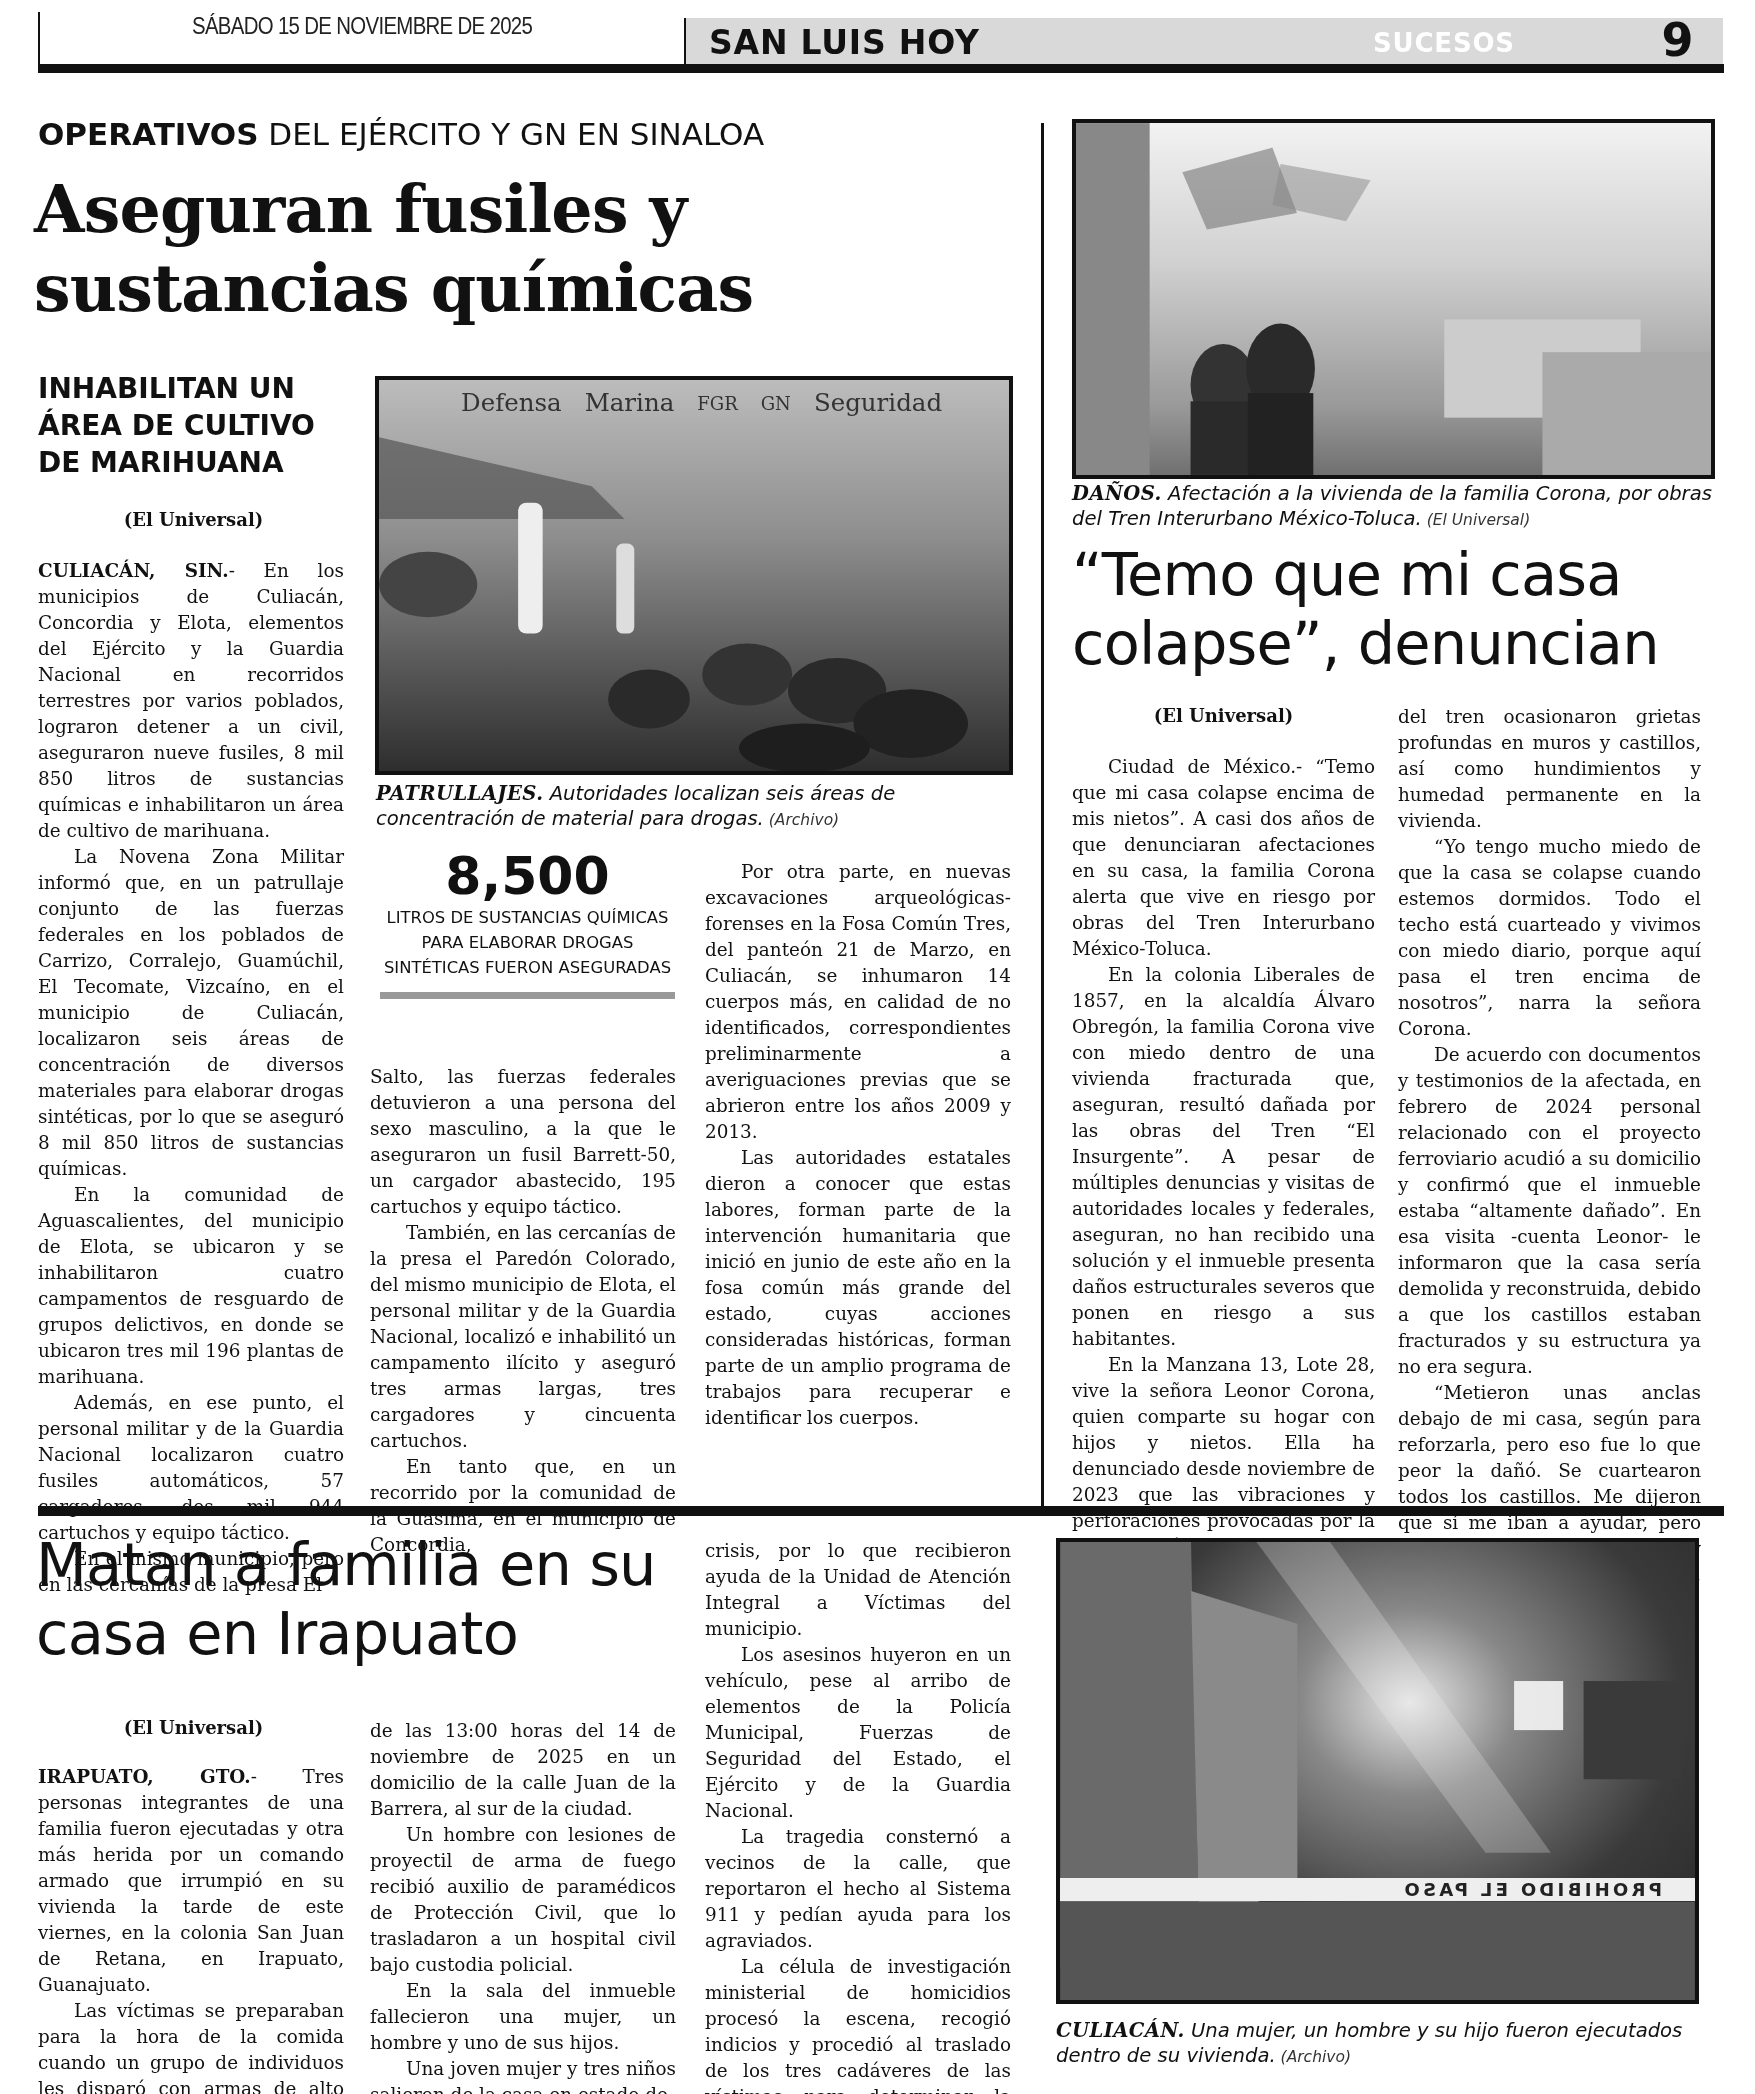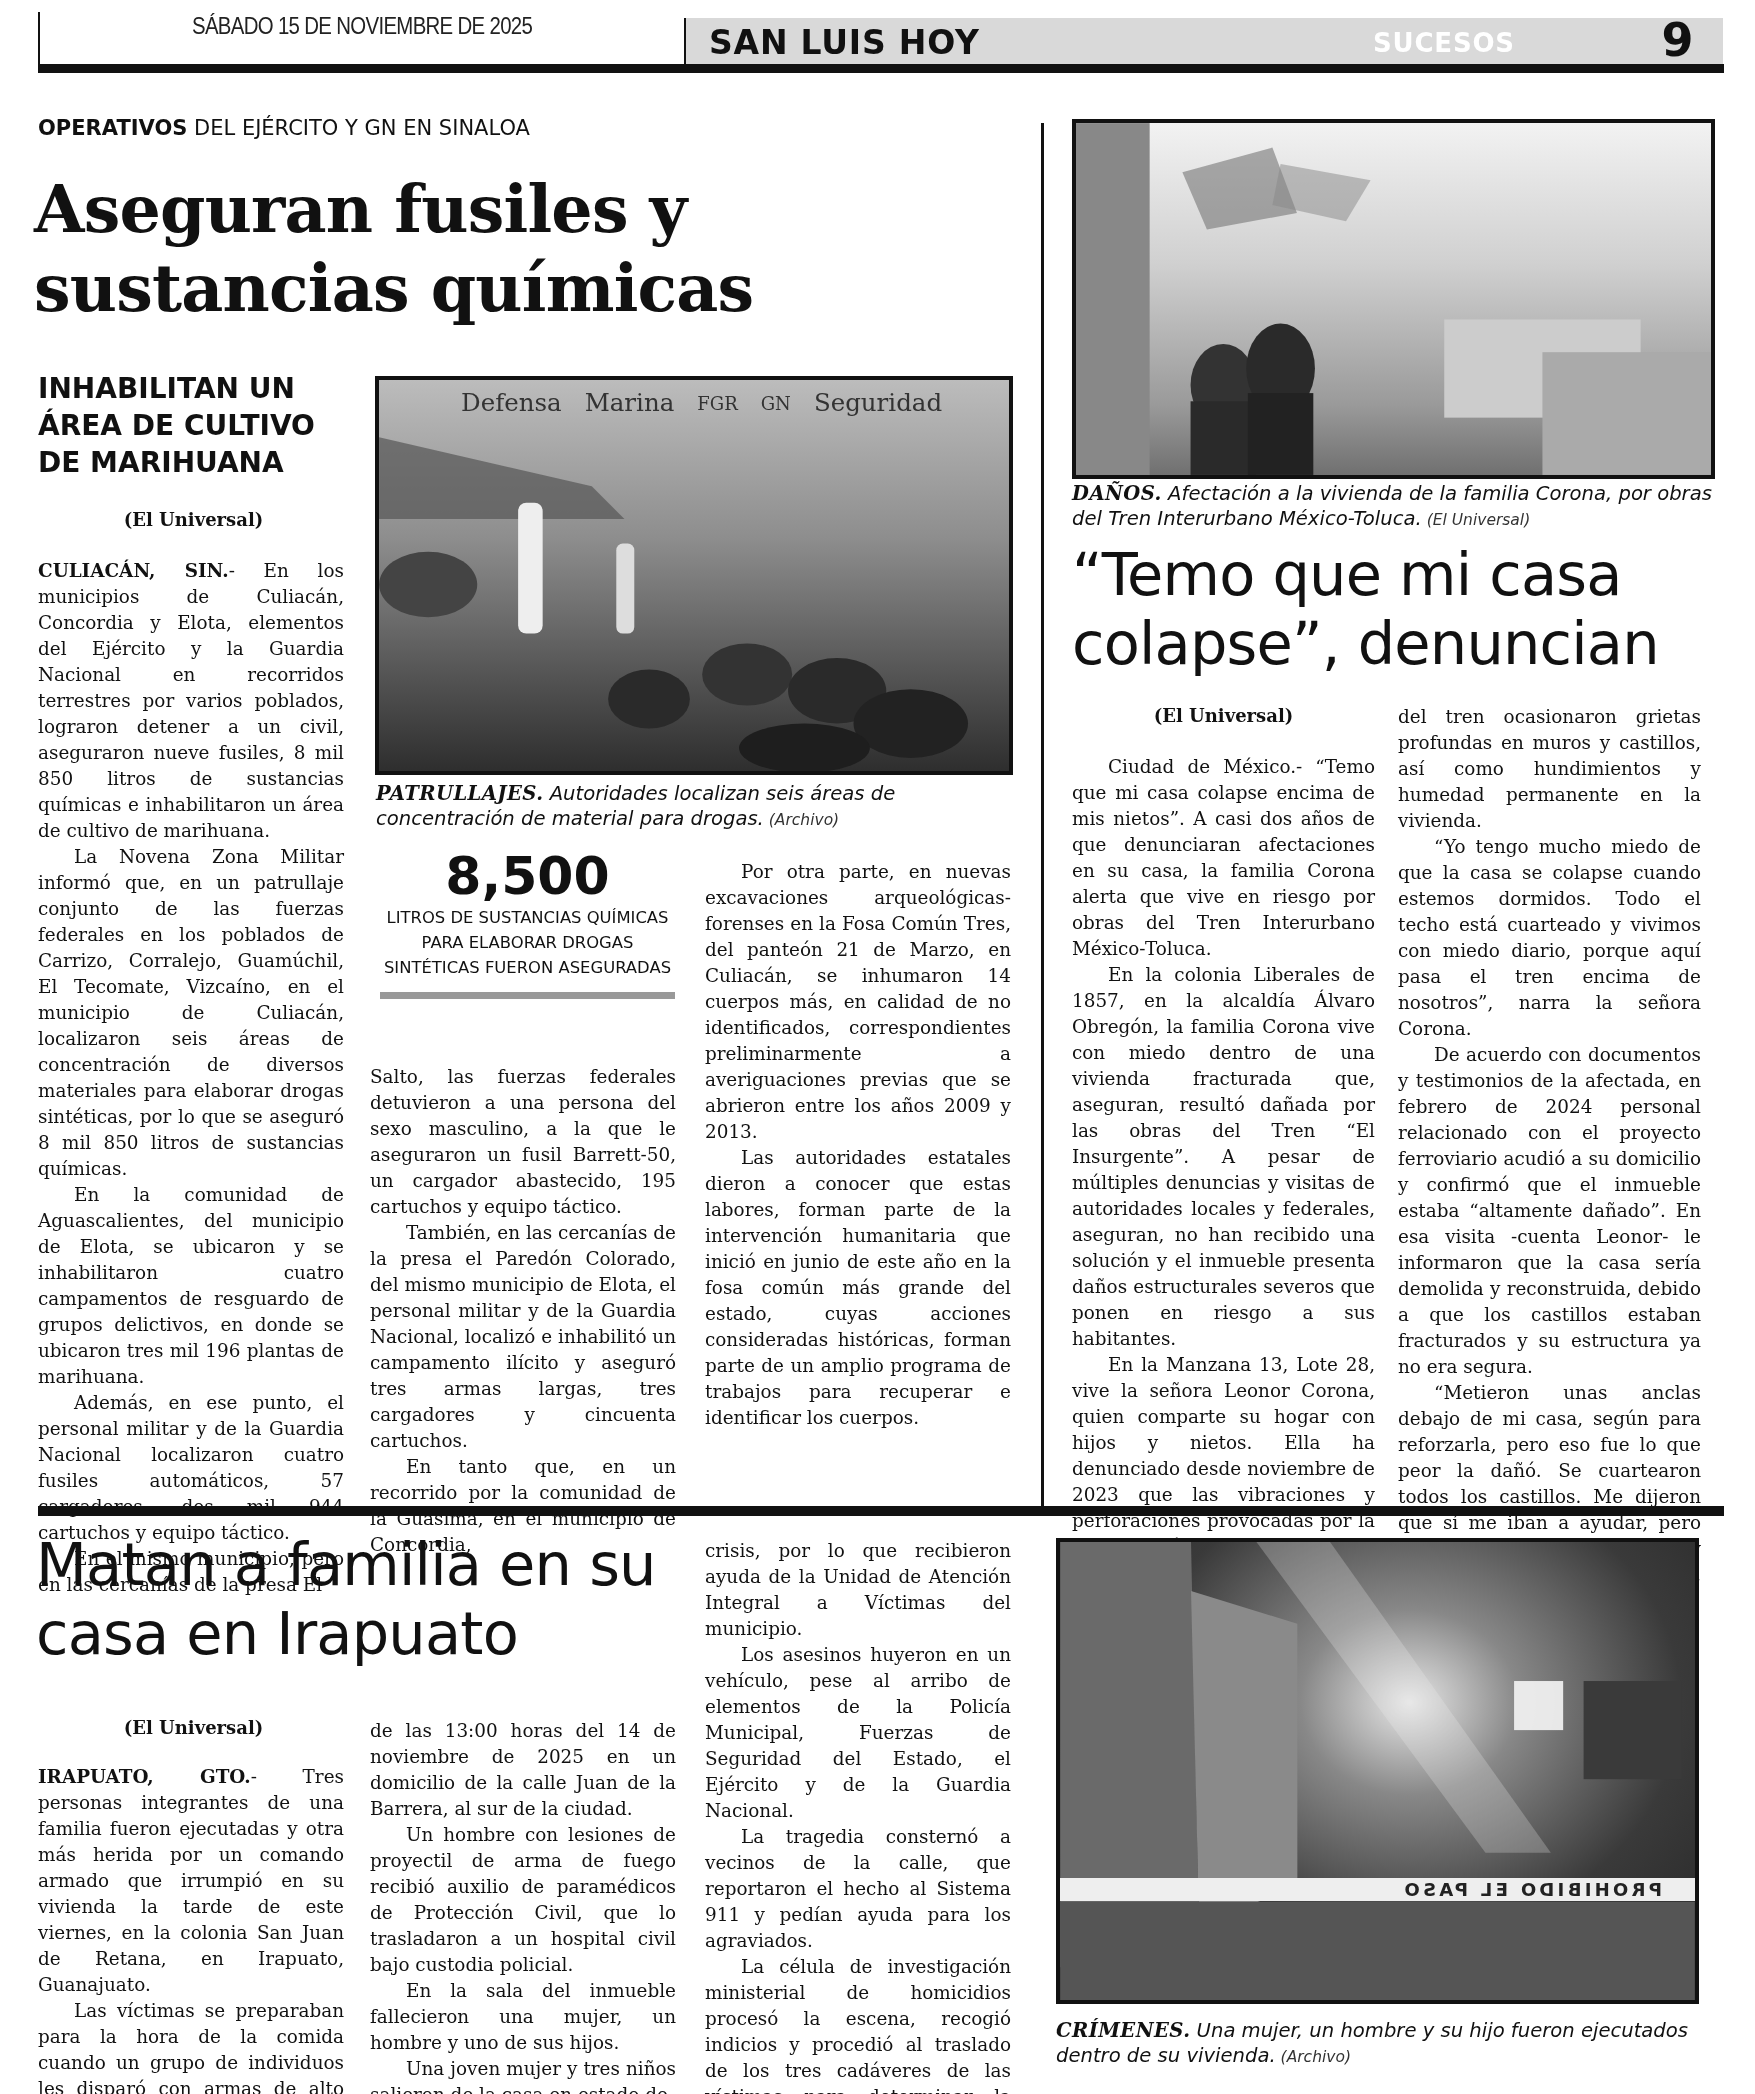--- a/index.html
+++ b/index.html
@@ -24,21 +24,21 @@
   .dateline { font-weight: bold; font-family: "DejaVu Serif", serif; }
   .credit { font-family: "DejaVu Serif", serif; font-weight: bold; font-size: 18px; text-align: center; }
   .caption { font-family: "DejaVu Sans", sans-serif; font-size: 19.6px; line-height: 25px; font-style: italic; }
   .caption .lead { font-family: "DejaVu Serif", serif; font-weight: 900; letter-spacing: 0.4px; }
   .caption .src { font-size: 15.5px; color: #333; }
   .photo { border: 4.1px solid #111; overflow: hidden; }
   .rule-v { position: absolute; width: 3.3px; background: #111; }
   .rule-h { position: absolute; height: 9.8px; background: #111; }
 
   
-  .kicker { left: 38px; top: 116px; font-family: "DejaVu Sans", sans-serif; font-size: 21px; letter-spacing: 0px; }
+  .kicker { left: 38px; top: 116px; font-family: "DejaVu Sans", sans-serif; font-size: 31px; letter-spacing: 0px; }
   .kicker b { font-weight: 900; }
   .kicker span.rest { font-weight: normal; }
   .headline1 { left: 34px; top: 170px; width: 1015px; font-family: "DejaVu Serif", serif; font-weight: 900; font-size: 65px; line-height: 79px; letter-spacing: -0.8px; }
   .subhead1 { left: 38px; top: 370px; width: 311px; font-family: "DejaVu Sans", sans-serif; font-size: 28px; line-height: 37px; transform-origin: left top; }
   .credit1 { left: 38px; top: 509px; width: 311px; }
   .col1 { left: 38px; top: 558px; width: 306px; }
   .photo1 { left: 375px; top: 376px; width: 638px; height: 399px; background: linear-gradient(180deg,#bcbcbc 0%,#8e8e8e 40%,#555 75%,#2e2e2e 100%); }
   .caption1 { left: 376px; top: 781px; width: 638px; }
   .stat-box { left: 380px; top: 848px; width: 295px; text-align: center; }
   .stat-num { font-family: "DejaVu Sans", sans-serif; font-weight: 900; font-size: 52px; line-height: 57px; }
@@ -206,16 +206,16 @@
       <polygon points="0,0 160,0 170,480 0,520" fill="#6a6a6a"></polygon>
       <polygon points="160,60 290,100 290,420 170,470" fill="#8a8a8a"></polygon>
       <rect x="555" y="170" width="60" height="60" fill="#f5f5f5" opacity="0.9"></rect>
       <rect x="640" y="170" width="120" height="120" fill="#3a3a3a"></rect>
       <polygon points="240,0 330,0 600,380 520,380" fill="#f0f0f0" opacity="0.25"></polygon>
       <rect x="0" y="440" width="776" height="120" fill="#555"></rect>
     </svg>
     <div class="tape"><span>PROHIBIDO EL PASO</span></div>
   </figure>
   <figcaption class="abs caption caption3">
-    <span class="lead">CRÍMENES.</span><span> Una mujer, un hombre y su hijo fueron ejecutados dentro de su vivienda.</span><span class="src"> (Archivo)</span>
+    <span class="lead">CULIACÁN.</span><span> Una mujer, un hombre y su hijo fueron ejecutados dentro de su vivienda.</span><span class="src"> (Archivo)</span>
   </figcaption>
 </article>
 
 
 </body></html>

